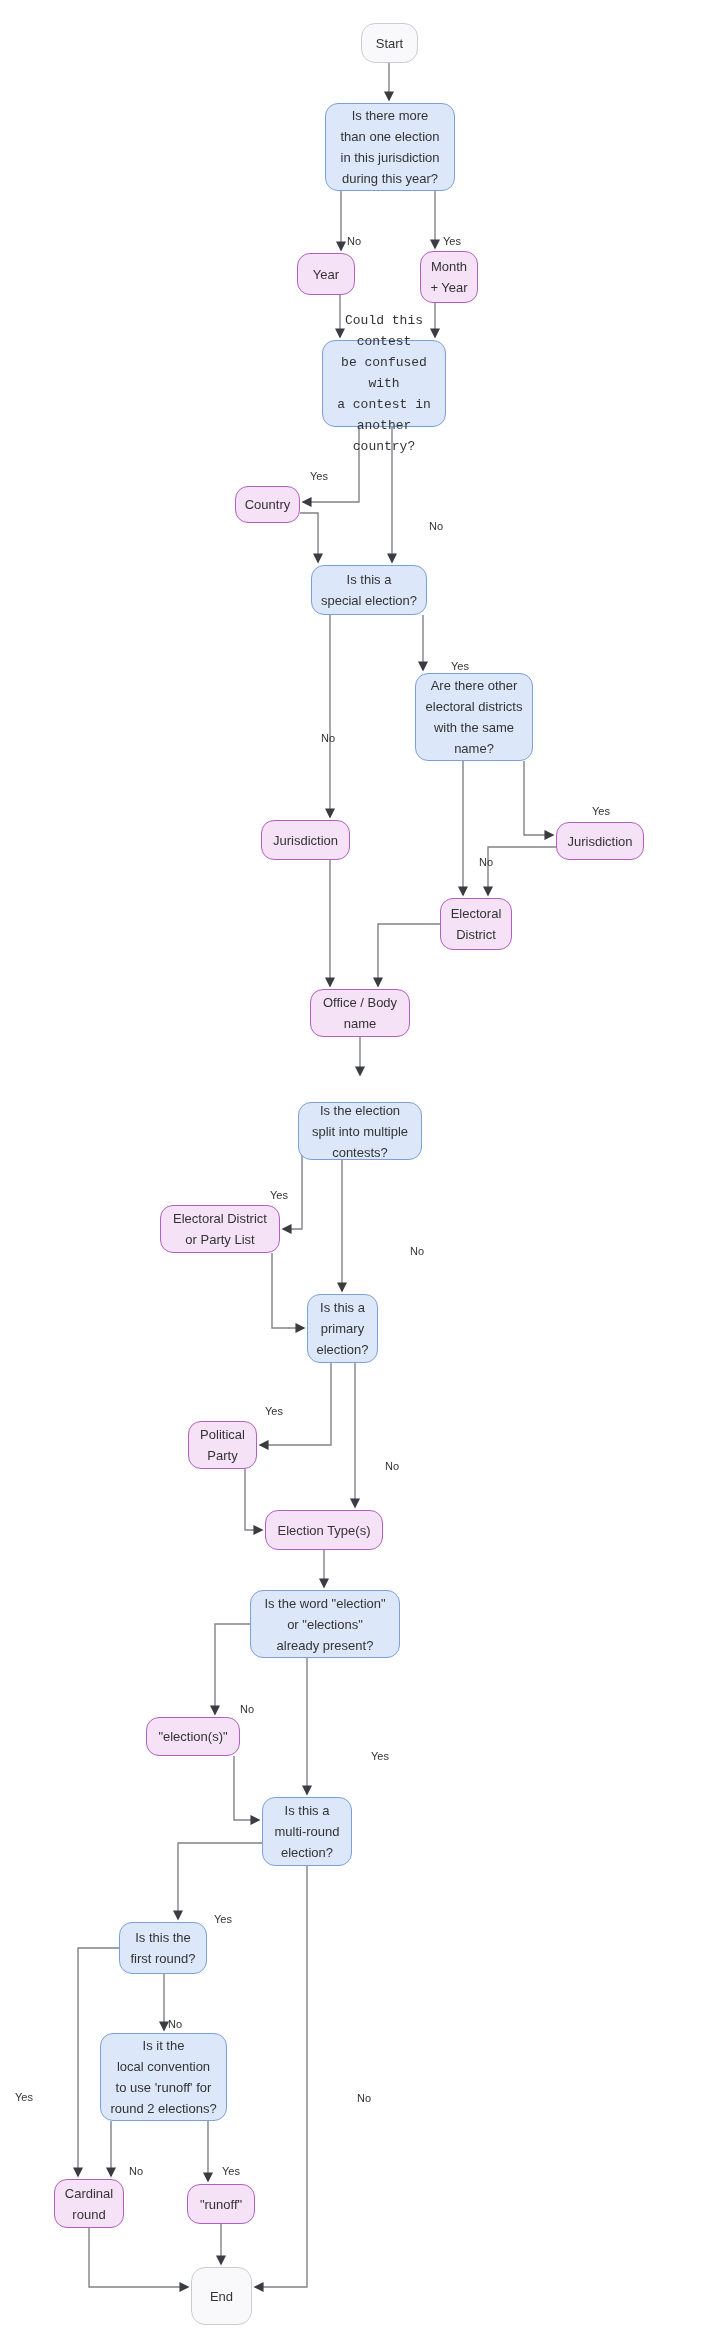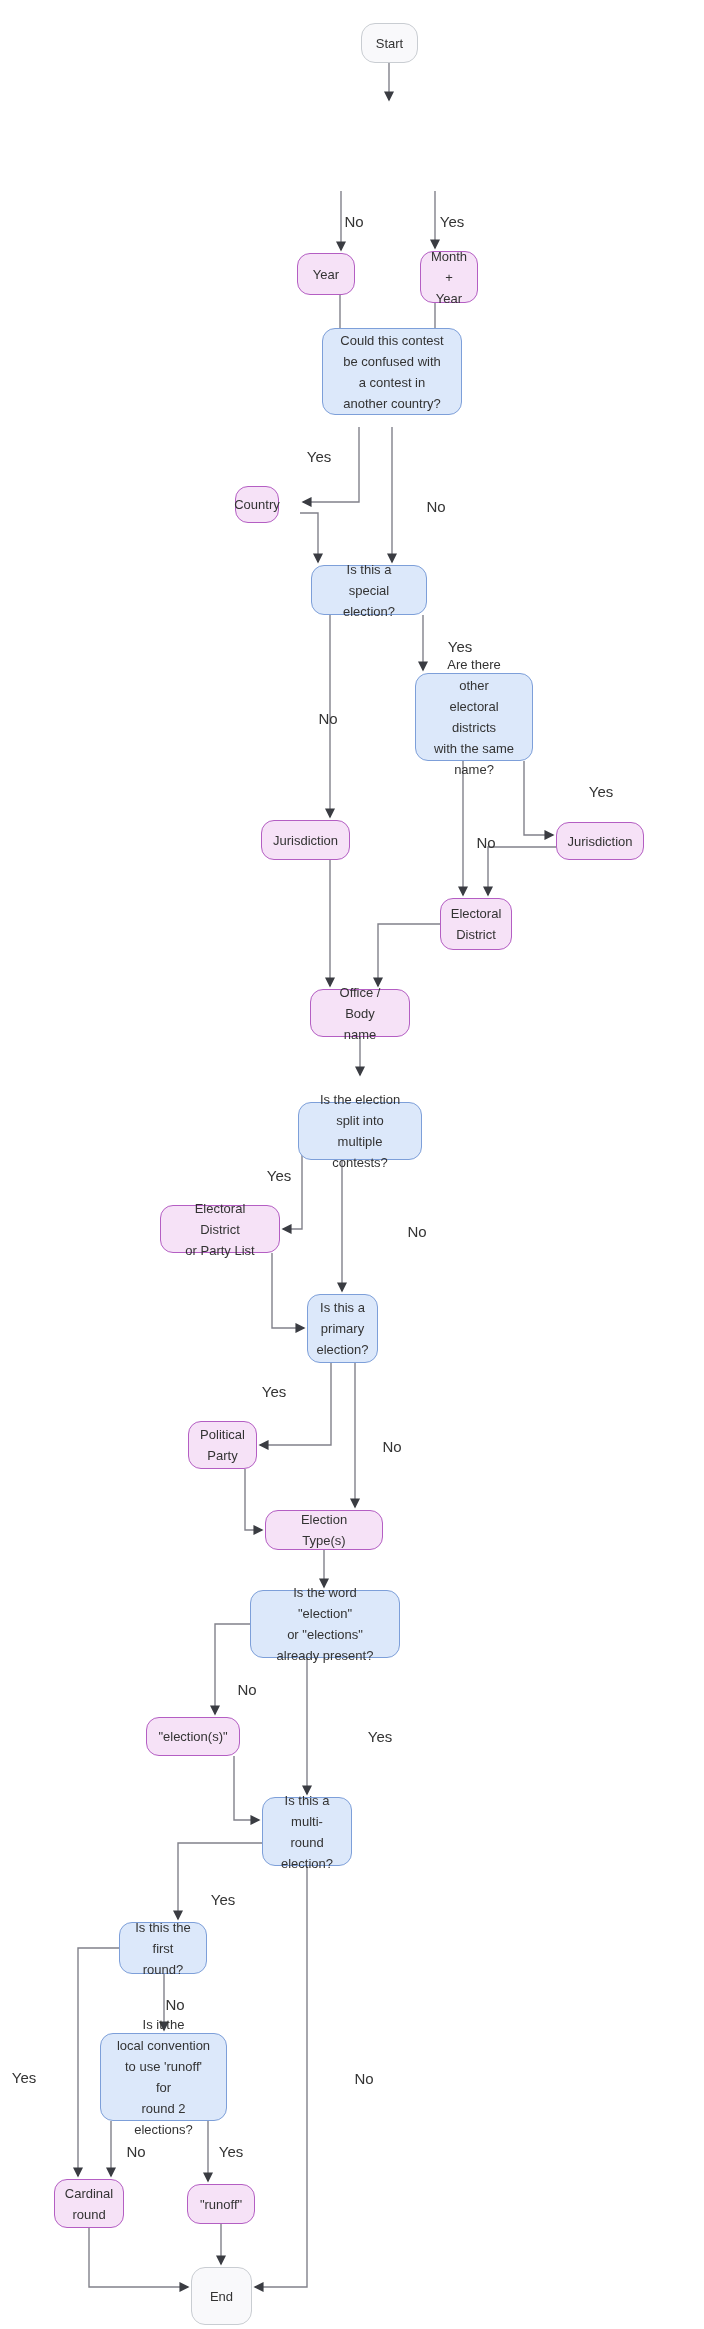--- a/index.html
+++ b/index.html
@@ -7,29 +7,29 @@
     position:relative;width:704px;height:2329px;background:#ffffff;
     font-family:"Liberation Sans",sans-serif;color:var(--text-color,#333333);
     overflow:hidden;
   }
   svg.edges{position:absolute;left:0;top:0;pointer-events:none;}
   .edge{fill:none;stroke:var(--edge-color,#81818a);stroke-width:1.4;}
   #arrowhead path{fill:var(--arrow-color,#3a3c42);}
   .node{
     position:absolute;display:flex;align-items:center;justify-content:center;
     text-align:center;white-space:pre-line;font-size:13px;line-height:21px;
-    border-radius:13px;box-sizing:border-box;padding:2px 15px;
+    border-radius:13px;box-sizing:border-box;padding:2px 4px;
   }
   .q{background:var(--question-fill,#dce8fa);border:1.4px solid var(--question-border,#7d9fd9);}
   .o{background:var(--output-fill,#f6e2f7);border:1.5px solid var(--output-border,#b45ec3);}
   .t{background:var(--terminal-fill,#f9f9fb);border:1.4px solid var(--terminal-border,#c9cdd2);border-radius:14px;}
   .elabel{
     position:absolute;transform:translate(-50%,-50%);
-    font-size:15px;line-height:15px;color:var(--text-color,#333333);
-    background:transparent;padding:0 2px;white-space:nowrap;
+    font-size:11px;line-height:15px;color:var(--text-color,#333333);
+    background:transparent;padding:0 2px;white-space:nowrap;margin-top:20px;
   }
 </style>
 </head>
 <body>
 
 <div class="canvas">
 
   <svg class="edges" width="704" height="2329" viewBox="0 0 704 2329">
     <defs>
       <marker id="arrowhead" viewBox="0 0 10 10" refX="8.5" refY="5" markerWidth="7.2" markerHeight="7.2" orient="auto-start-reverse">
@@ -66,28 +66,32 @@
     <path class="edge" d="M307,1866 V2287 H255" marker-end="url(#arrowhead)"></path>
     <path class="edge" d="M119,1948 H78 V2176" marker-end="url(#arrowhead)"></path>
     <path class="edge" d="M164,1974 V2030" marker-end="url(#arrowhead)"></path>
     <path class="edge" d="M111,2121 V2176" marker-end="url(#arrowhead)"></path>
     <path class="edge" d="M208,2121 V2181" marker-end="url(#arrowhead)"></path>
     <path class="edge" d="M89,2228 V2287 H188" marker-end="url(#arrowhead)"></path>
     <path class="edge" d="M221,2224 V2264" marker-end="url(#arrowhead)"></path>
   </svg>
 
   <div class="node t" style="left:361px;top:23px;width:57px;height:40px;">Start</div>
+  <div class="node q" style="left:325px;top:103px;width:130px;height:88px;">Is there more
+than one election
+in this jurisdiction
+during this year?</div>
   <div class="node o" style="left:297px;top:253px;width:58px;height:42px;">Year</div>
   <div class="node o" style="left:420px;top:251px;width:58px;height:52px;">Month
 + Year</div>
-  <div class="node q" style="left:322px;top:328px;width:140px;height:87px;">Could this contest
+  <div class="node q" style="left:322px;top:340px;width:124px;height:87px;font-family:Liberation Mono, monospace;">Could this contest
 be confused with
 a contest in
 another country?</div>
-  <div class="node o" style="left:235px;top:486px;width:44px;height:37px;">Country</div>
+  <div class="node o" style="left:235px;top:486px;width:65px;height:37px;">Country</div>
   <div class="node q" style="left:311px;top:565px;width:116px;height:50px;">Is this a
 special election?</div>
   <div class="node q" style="left:415px;top:673px;width:118px;height:88px;">Are there other
 electoral districts
 with the same
 name?</div>
   <div class="node o" style="left:261px;top:820px;width:89px;height:40px;">Jurisdiction</div>
   <div class="node o" style="left:556px;top:822px;width:88px;height:38px;">Jurisdiction</div>
   <div class="node o" style="left:440px;top:898px;width:72px;height:52px;">Electoral
 District</div>

